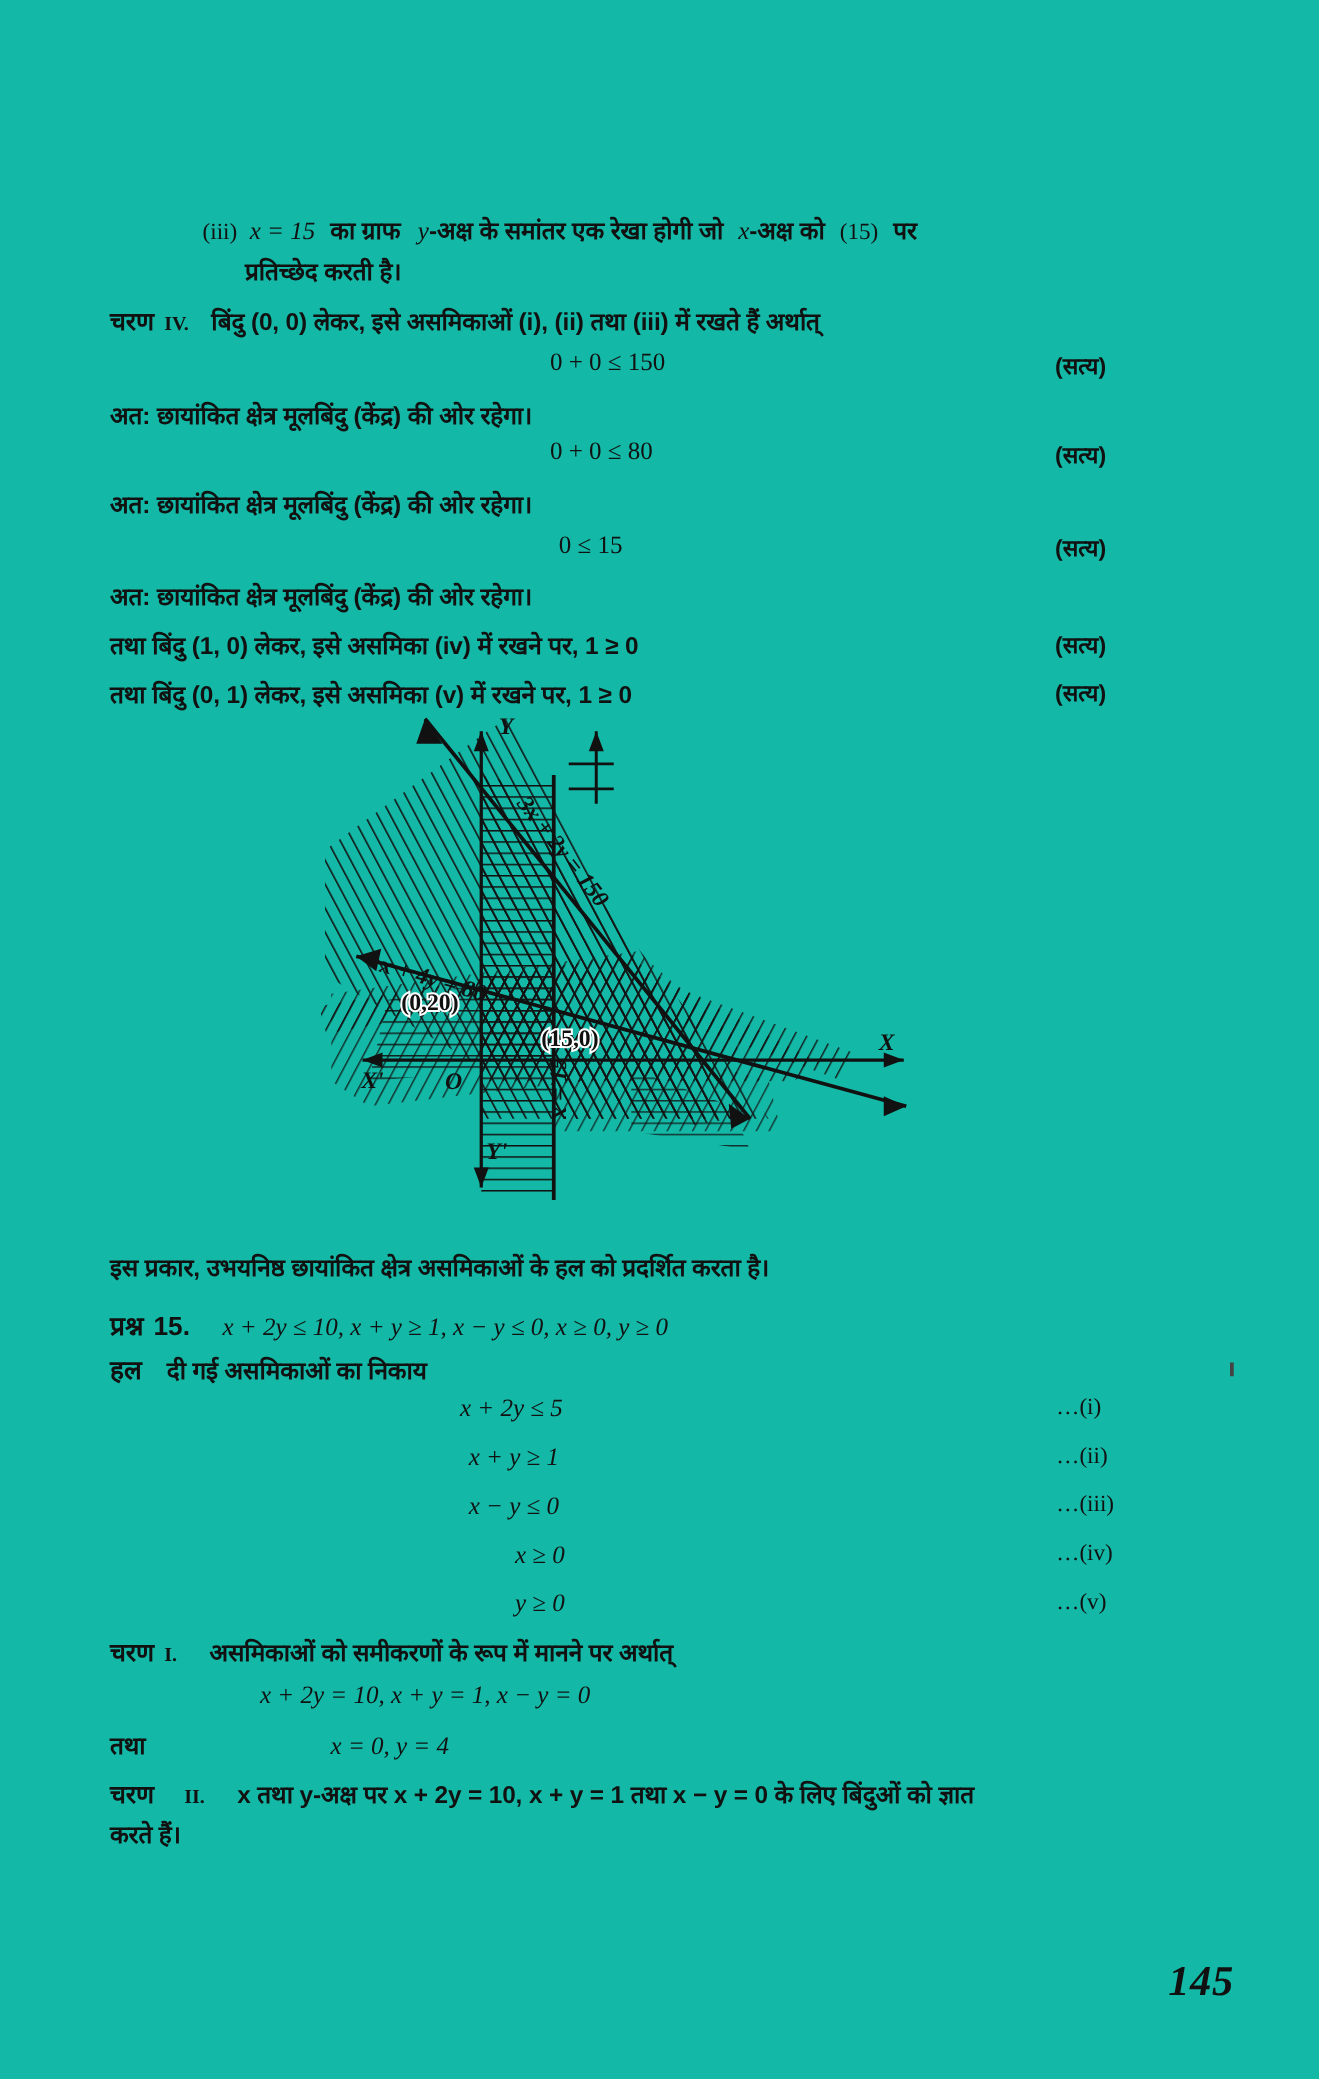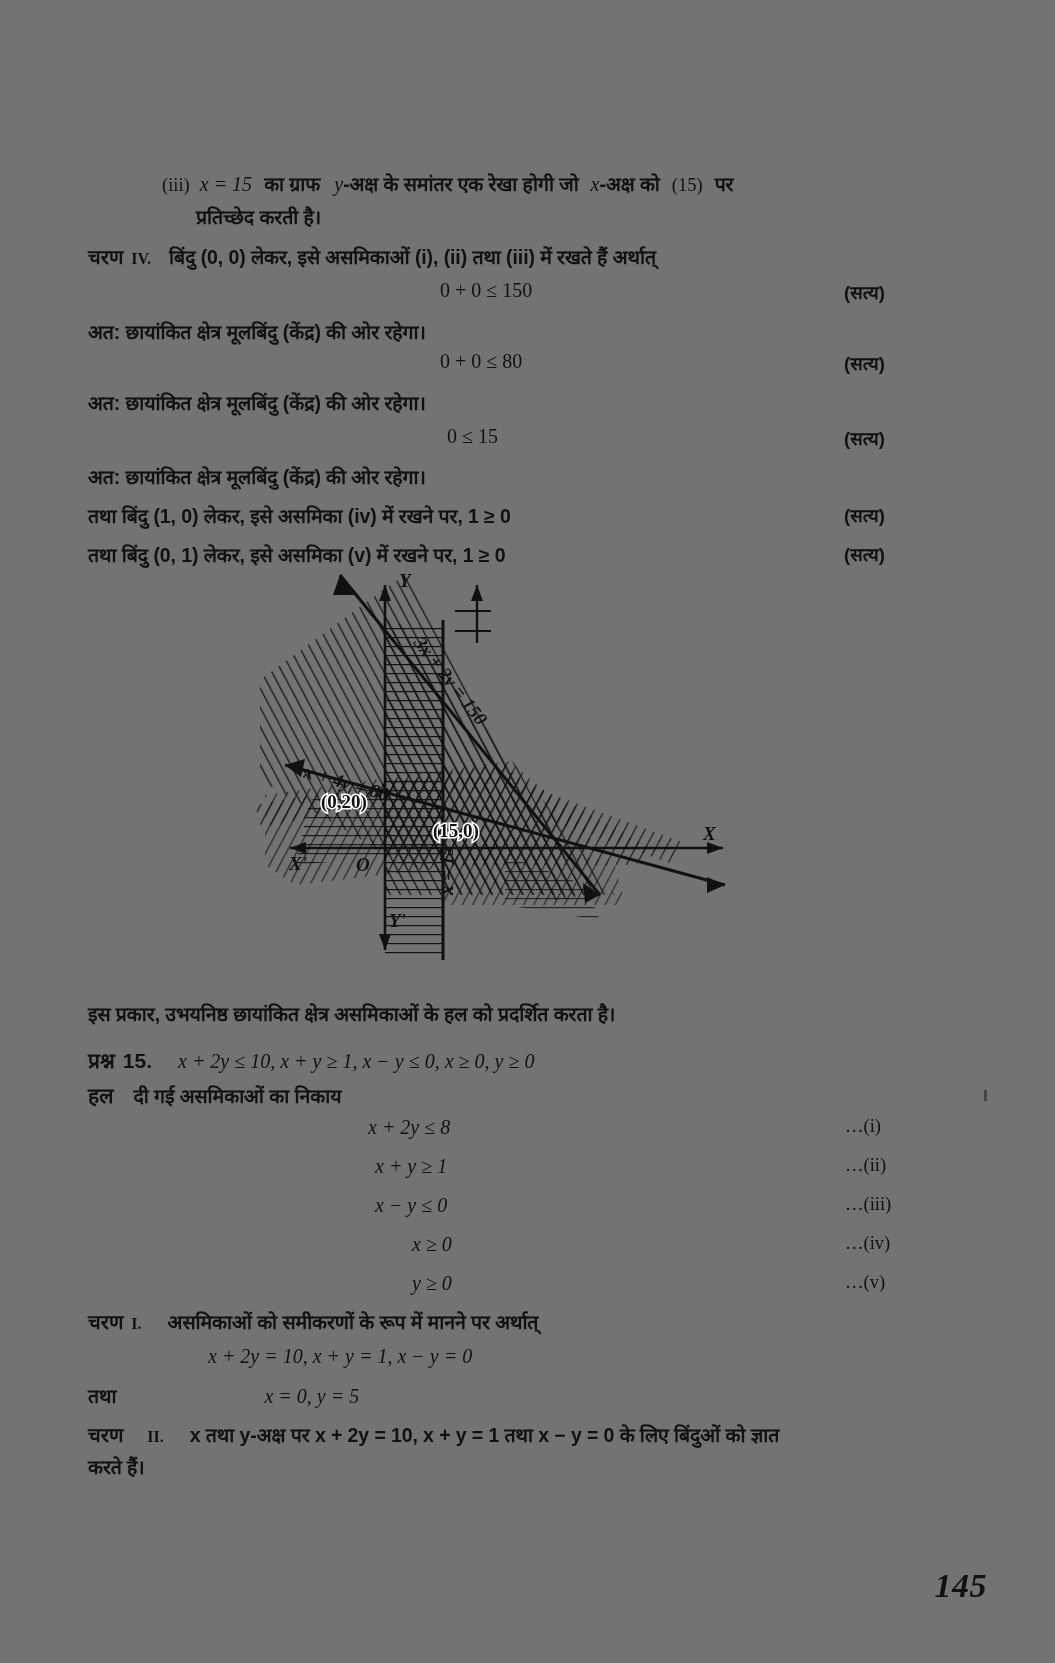--- a/index.html
+++ b/index.html
@@ -8,21 +8,21 @@
     background: #ffffff;
   }
   body {
     font-family: "Liberation Serif", serif;
     color: #111;
   }
   .page {
     position: relative;
     width: 1055px;
     height: 1663px;
-    background: #737373;
+    background: #14b8a6;
     overflow: hidden;
   }
   .math {
     font-family: "Liberation Serif", serif;
     font-style: italic;
   }
 
   .row {
     position: absolute;
     display: flex;
@@ -248,21 +248,21 @@
     <span class="qnum">प्रश्न</span>
     <span class="qnum" style="margin-left:8px;">15.</span>
     <span class="eq math" style="margin-left:26px; font-size:20px;">x + 2y ≤ 10, x + y ≥ 1, x − y ≤ 0, x ≥ 0, y ≥ 0</span>
   </div>
 
   <div class="row" style="left:88px; top:1081px;">
     <span class="qnum">हल</span>
     <span class="body-hi" style="margin-left:20px;">दी गई असमिकाओं का निकाय</span>
   </div>
 
-  <div class="row eq math" style="left:368px; top:1116px;">x + 2y ≤ 8</div>
+  <div class="row eq math" style="left:368px; top:1116px;">x + 2y ≤ 5</div>
   <div class="row dots" style="left:845px; top:1116px;">…(i)</div>
 
   <div class="row eq math" style="left:375px; top:1155px;">x + y ≥ 1</div>
   <div class="row dots" style="left:845px; top:1155px;">…(ii)</div>
 
   <div class="row eq math" style="left:375px; top:1194px;">x − y ≤ 0</div>
   <div class="row dots" style="left:845px; top:1194px;">…(iii)</div>
 
   <div class="row eq math" style="left:412px; top:1233px;">x ≥ 0</div>
   <div class="row dots" style="left:845px; top:1233px;">…(iv)</div>
@@ -273,21 +273,21 @@
   <div class="row" style="left:88px; top:1308px;">
     <span class="lbl-step">चरण</span>
     <span class="roman" style="margin-left:8px;">I.</span>
     <span class="body-hi" style="margin-left:26px;">असमिकाओं को समीकरणों के रूप में मानने पर अर्थात्</span>
   </div>
 
   <div class="row eq math" style="left:208px; top:1345px;text-align:right;">x + 2y = 10, x + y = 1, x − y = 0</div>
 
   <div class="row" style="left:88px; top:1382px;">
     <span class="body-hi">तथा</span>
-    <span class="eq math" style="margin-left:148px;">x = 0, y = 5</span>
+    <span class="eq math" style="margin-left:148px;">x = 0, y = 4</span>
   </div>
 
   <div class="row" style="left:88px; top:1421px;">
     <span class="lbl-step">चरण</span>
     <span class="roman" style="margin-left:24px;">II.</span>
     <span class="body-hi" style="margin-left:26px;">x तथा y-अक्ष पर x + 2y = 10, x + y = 1 तथा x − y = 0 के लिए बिंदुओं को ज्ञात</span>
   </div>
   <div class="row body-hi" style="left:88px; top:1453px;">करते हैं।</div>
 
   <div class="tickmark"></div>

